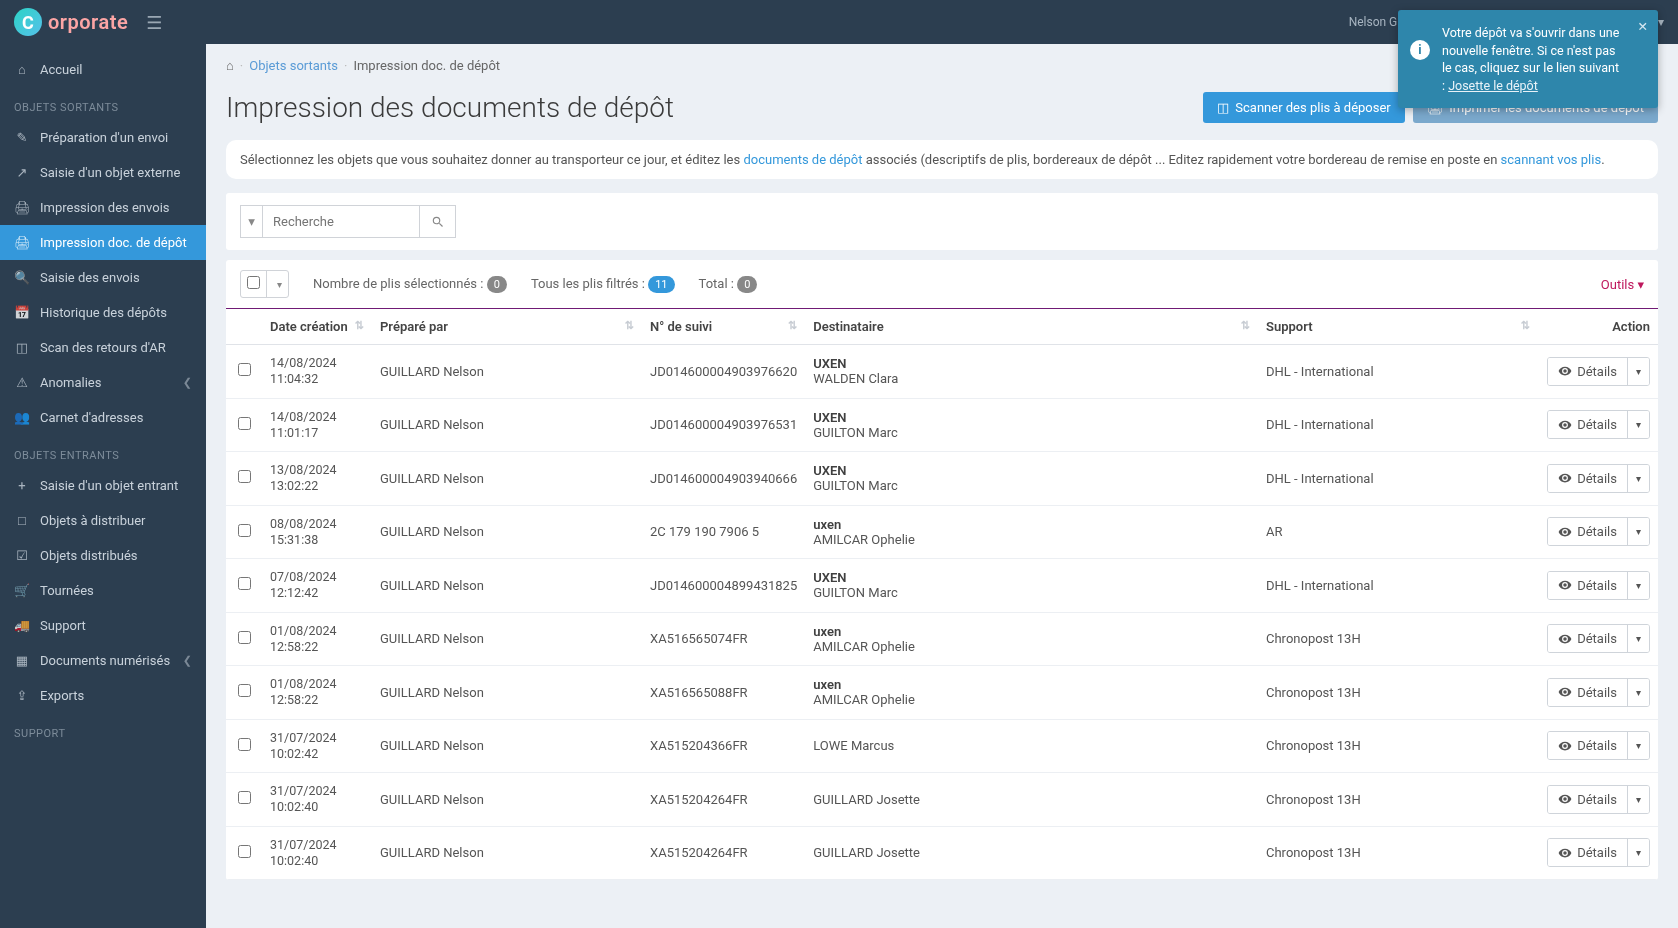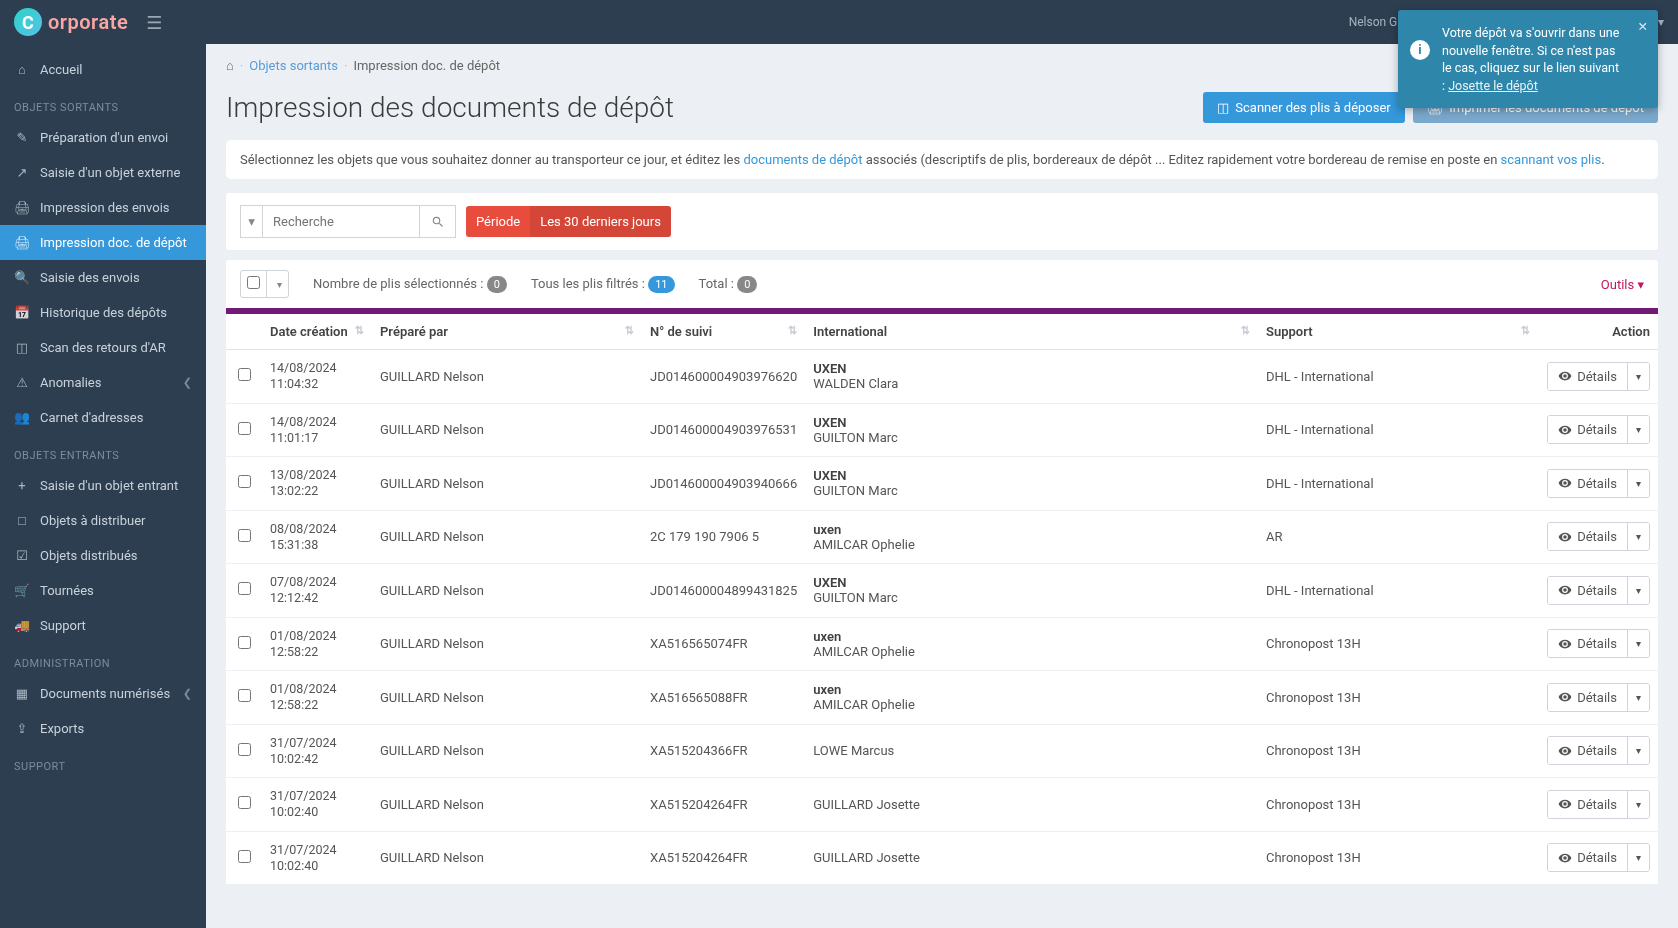--- a/index.html
+++ b/index.html
@@ -20,41 +20,41 @@
 .main{margin-left:206px; padding:0 0 20px;}
 .crumb-bar{padding:14px 20px; font-size:13px; color:#666; display:flex; align-items:center; gap:6px;}
 .crumb-bar .sep{color:#bbb;}
 .crumb-bar a{color:#5a9bd6; text-decoration:none;}
 .page-head{padding:4px 20px 16px; display:flex; align-items:center;}
 .page-title{font-size:28px; font-weight:300; color:#3b3b3b;}
 .page-head .btn{margin-left:8px;}
 .page-head .spacer{flex:1;}
 .btn{background:#3498db; color:#fff; border:none; padding:8px 14px; font-size:13px; border-radius:3px; cursor:pointer; display:inline-flex; align-items:center; gap:6px;}
 .btn.secondary{background:#7aa8cc;}
-.info-block{margin:0 20px 14px; padding:12px 14px; background:#fff; font-size:13px; color:#555; border-radius:5px;}
+.info-block{margin:0 20px 14px; padding:12px 14px; background:#fff; font-size:13px; color:#555; border-radius:10px;}
 .info-block a{color:#3498db; text-decoration:none;}
 .toolbar{margin:0 20px 10px; background:#fff; padding:12px 14px; border-radius:3px; display:flex; align-items:center; gap:10px;}
 .search-group{display:flex; border:1px solid #d0d3d8;}
 .search-group .caret-btn{width:22px; background:#fff; border:none; border-right:1px solid #d0d3d8; cursor:pointer; color:#888;}
 .search-group input{border:none; padding:8px 10px; font-size:13px; width:156px; outline:none;}
 .search-group .search-btn{width:36px; background:#fff; border:none; border-left:1px solid #d0d3d8; cursor:pointer; color:#888;}
 .period-chip{background:#e74c3c; color:#fff; border-radius:3px; overflow:hidden; display:flex; font-size:13px;}
 .period-chip .lbl{padding:8px 10px;}
 .period-chip .val{padding:8px 10px; background:rgba(0,0,0,0.08);}
 .subbar{margin:0 20px; background:#fff; padding:10px 14px; display:flex; align-items:center; gap:24px; font-size:13px; color:#666; border-radius:3px 3px 0 0;}
 .subbar .check-all{display:flex; align-items:center; gap:4px; border:1px solid #d0d3d8; border-radius:3px;}
 .subbar .check-all input{margin:0;}
 .subbar .check-all .sq{padding:5px 6px; border-right:1px solid #d0d3d8;}
 .subbar .check-all .dd{padding:5px 6px; cursor:pointer; font-size:10px; color:#888;}
 .badge{display:inline-block; background:#888; color:#fff; border-radius:9px; padding:0 7px; font-size:11px; line-height:17px;}
 .badge.blue{background:#3498db;}
 .subbar .tools{margin-left:auto; cursor:pointer; color:#be185d;}
 .table-wrap{margin:0 20px; background:#fff; border-radius:0 0 3px 3px; overflow:hidden;}
 table{width:100%; border-collapse:collapse; font-size:13px;}
-thead th{text-align:left; padding:10px 8px; border-bottom:1px solid #e0e3e8; border-top:6px solid #701a75; color:#444; font-weight:600; background:#fff;}
+thead th{text-align:left; padding:10px 8px; border-bottom:1px solid #e0e3e8; border-top:1px solid #701a75; color:#444; font-weight:600; background:#fff;}
 thead th .sort{float:right; color:#c7ccd3; font-size:11px;}
 tbody td{padding:10px 8px; border-bottom:1px solid #eceff3; color:#555; vertical-align:middle;}
 td.date{color:#555; font-size:12.5px; line-height:1.3;}
 td.dest strong{color:#404040; font-weight:600; display:block;}
 .action-group{display:inline-flex; border:1px solid #cfd4da; border-radius:3px; overflow:hidden;}
 .action-group .det{background:#fff; border:none; padding:6px 10px; font-size:13px; cursor:pointer; color:#555; display:flex; align-items:center; gap:5px;}
 .action-group .dd{background:#fff; border:none; border-left:1px solid #cfd4da; padding:6px 8px; cursor:pointer; color:#555; font-size:10px;}
 .col-check{width:36px; text-align:center;}
 .col-date{width:110px;}
 .col-prep{width:270px;}
@@ -142,21 +142,20 @@
       <span>Objets distribués</span>
     </div>
   <div class="side-item">
       <span class="icon">🛒</span>
       <span>Tournées</span>
     </div>
   <div class="side-item">
       <span class="icon">🚚</span>
       <span>Support</span>
     </div>
-  <div class="side-section">ADMINISTRATION</div>
   <div class="side-item">
       <span class="icon">▦</span>
       <span>Documents numérisés</span>
       <span class="chev">❮</span>
     </div>
   <div class="side-item">
       <span class="icon">⇪</span>
       <span>Exports</span>
     </div>
   <div class="side-section">SUPPORT</div>
@@ -191,24 +190,20 @@
 
   <div class="toolbar">
     <div class="search-group">
       <button class="caret-btn">▾</button>
       <input type="text" placeholder="Recherche" style="">
       <button class="search-btn">
         <svg class="ico" viewBox="0 0 24 24">
             <path d="M15.5 14h-.79l-.28-.27A6.47 6.47 0 0016 9.5 6.5 6.5 0 109.5 16a6.47 6.47 0 004.23-1.57l.27.28v.79l5 4.99L20.49 19l-4.99-5zM9.5 14A4.5 4.5 0 1114 9.5 4.5 4.5 0 019.5 14z"></path>
           </svg>
       </button>
-    </div>
-    <div class="period-chip">
-      <span class="lbl">Période</span>
-      <span class="val">Les 30 derniers jours</span>
     </div>
   </div>
 
   <div class="subbar">
     <div class="check-all">
       <span class="sq"><input type="checkbox" style=""></span>
       <span class="dd">▾</span>
     </div>
     <span>
       <span>Nombre de plis sélectionnés :</span>
@@ -228,21 +223,21 @@
   </div>
 
   <div class="table-wrap">
     <table>
       <thead>
         <tr>
           <th class="col-check"></th>
           <th class="col-date"><span>Date création</span><span class="sort">⇅</span></th>
           <th class="col-prep"><span>Préparé par</span><span class="sort">⇅</span></th>
           <th class="col-suivi"><span>N° de suivi</span><span class="sort">⇅</span></th>
-          <th><span>International</span><span class="sort">⇅</span></th>
+          <th><span>Destinataire</span><span class="sort">⇅</span></th>
           <th class="col-support"><span>Support</span><span class="sort">⇅</span></th>
           <th class="col-action">Action</th>
         </tr>
       </thead>
       <tbody id="tbody">
           <tr>
             <td class="col-check"><input type="checkbox" style=""></td>
             <td class="date">14/08/2024<br>11:04:32</td>
             <td>GUILLARD Nelson</td>
             <td>JD014600004903976620</td>

